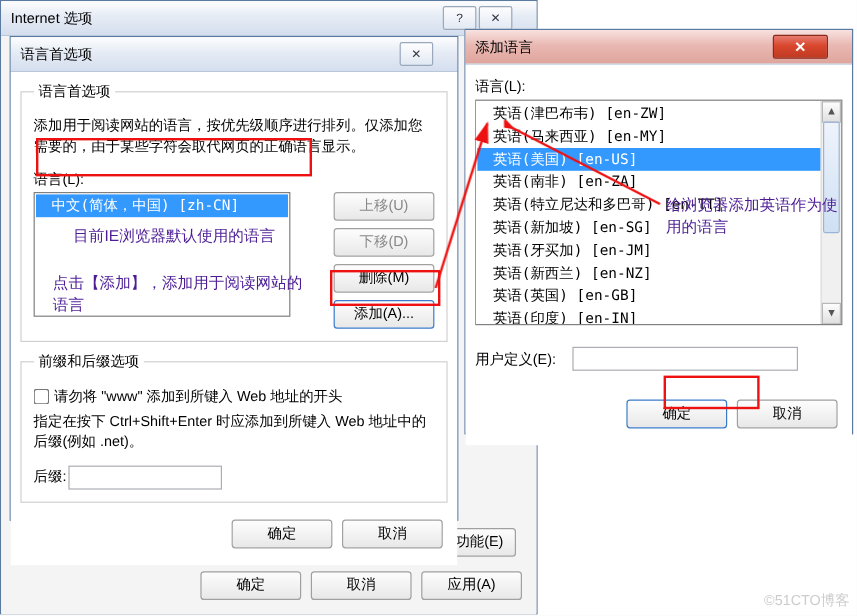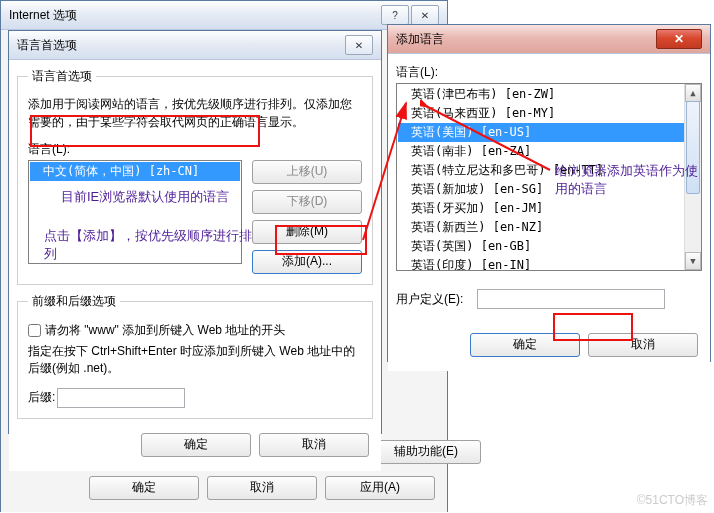--- a/index.html
+++ b/index.html
@@ -1,28 +1,28 @@
 <!DOCTYPE html>
 <html><head>
 <meta charset="utf-8">
 <style>
 body{margin:0;font:12px "Microsoft YaHei",SimSun,Tahoma,sans-serif;background:#fff;width:714px;height:513px;position:relative;overflow:hidden}
 .window{position:absolute;background:#fff;border:1px solid #5a7aa0}
-.titlebar{height:28px;background:linear-gradient(#fdfdfe,#e6ecf5 45%,#d4deee);border-bottom:1px solid #b8c7dc;display:flex;align-items:center;padding:0 8px 0 8px;font-size:12px;color:#000}
+.titlebar{height:28px;background:linear-gradient(#fdfdfe,#e6ecf5 45%,#d4deee);border-bottom:1px solid #b8c7dc;display:flex;align-items:center;padding:0 20px 0 8px;font-size:12px;color:#000}
 .titlebar .title{flex:1}
 .tb-btn{width:26px;height:18px;border:1px solid #9aa8bc;background:linear-gradient(#fdfdfe,#e2e9f3);margin-left:2px;border-radius:2px;display:flex;align-items:center;justify-content:center;font-size:10px;color:#334}
 .tb-close{width:44px;height:18px;background:linear-gradient(#e67a6f,#d9472d 45%,#c13a22);border:1px solid #8a2b1a;color:#fff;border-radius:2px;display:flex;align-items:center;justify-content:center;margin-left:2px;font-weight:bold}
 .body{padding:8px;background:#f4f4f4}
 fieldset{border:1px solid #d0d0d0;margin:0 0 8px 0;padding:8px 10px 10px 10px;background:#fff}
 legend{padding:0 4px;color:#000}
 .desc{margin:2px 0 10px 0;line-height:1.5}
 .listbox{border:1px solid #808080;background:#fff;height:100px;overflow:auto;padding:1px;font-family:SimSun,monospace;font-size:12px}
 .listbox .item{padding:1px 13px;white-space:nowrap}
 .listbox .sel{background:#3399ff;color:#fff}
-.btn{display:inline-block;min-width:70px;height:22px;border:1px solid #a0a0a0;background:linear-gradient(#fdfdfd,#e8e8e8);border-radius:3px;text-align:center;line-height:20px;font-size:12px;padding:0 19px;cursor:default}
+.btn{display:inline-block;min-width:70px;height:22px;border:1px solid #a0a0a0;background:linear-gradient(#fdfdfd,#e8e8e8);border-radius:3px;text-align:center;line-height:20px;font-size:12px;padding:0 6px;cursor:default}
 .btn.dis{color:#888}
 .btncol{display:flex;flex-direction:column;gap:6px;margin-left:8px}
 .row{display:flex;align-items:flex-start}
 .row .left{flex:1}
 .bottom-btns{display:flex;justify-content:flex-end;gap:8px;padding:6px 4px}
 .check{display:flex;align-items:center;gap:4px;margin:4px 0}
 .check input{margin:0}
 input.text{height:18px;border:1px solid #abadb3;padding:0 3px}
 .red-box{position:absolute;border:2px solid #e11;pointer-events:none}
 .red-text{position:absolute;color:#4c1d95;font-size:13px;line-height:1.4;pointer-events:none}
@@ -137,21 +137,21 @@
       <div class="btn">取消</div>
     </div>
   </div>
 </div>
 
 <div class="red-box" style="left:30px;top:115px;width:226px;height:28px"></div>
 <div class="red-box" style="left:275px;top:225px;width:88px;height:26px"></div>
 <div class="red-box" style="left:553px;top:313px;width:76px;height:24px"></div>
 
 <div class="red-text" style="left:61px;top:188px">目前IE浏览器默认使用的语言</div>
-<div class="red-text" style="left:44px;top:227px;width:220px">点击【添加】，按优先级顺序进行排列</div>
+<div class="red-text" style="left:44px;top:227px;width:220px">点击【添加】，添加用于阅读网站的语言</div>
 <div class="red-text" style="left:555px;top:162px;width:150px">给浏览器添加英语作为使用的语言</div>
 
 <svg class="arrow" style="left:358px;top:95px;width:60px;height:150px">
   <defs>
       <marker id="ah1" markerWidth="10" markerHeight="10" refX="8" refY="3" orient="auto">
         <path d="M0,0 L9,3 L0,6 Z" fill="#e11"></path>
       </marker>
     </defs>
   <line x1="5" y1="145" x2="48" y2="8" stroke="#e11" stroke-width="2" marker-end="url(#ah1)"></line>
 </svg>

